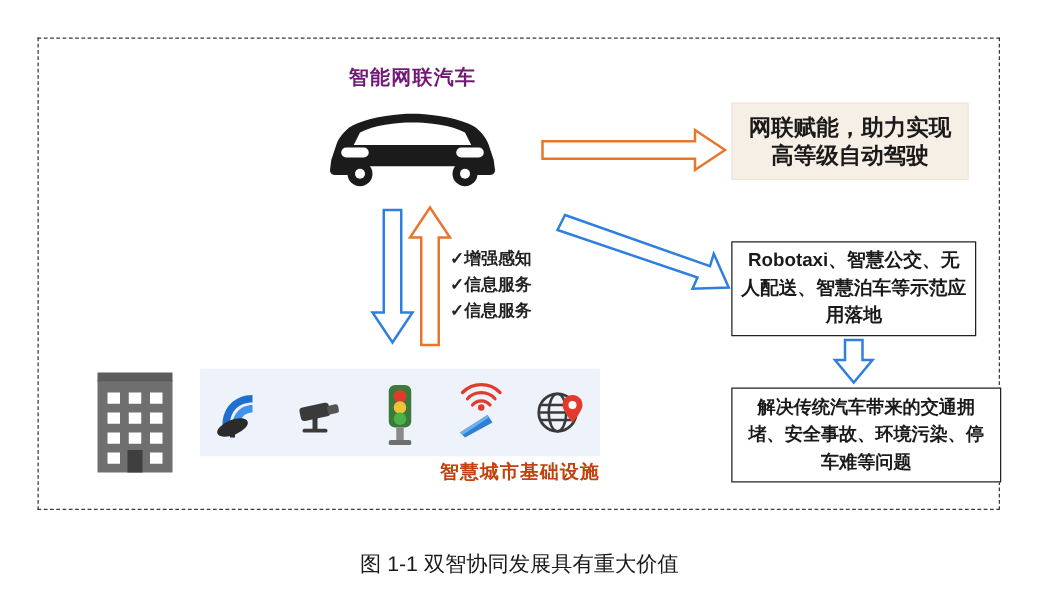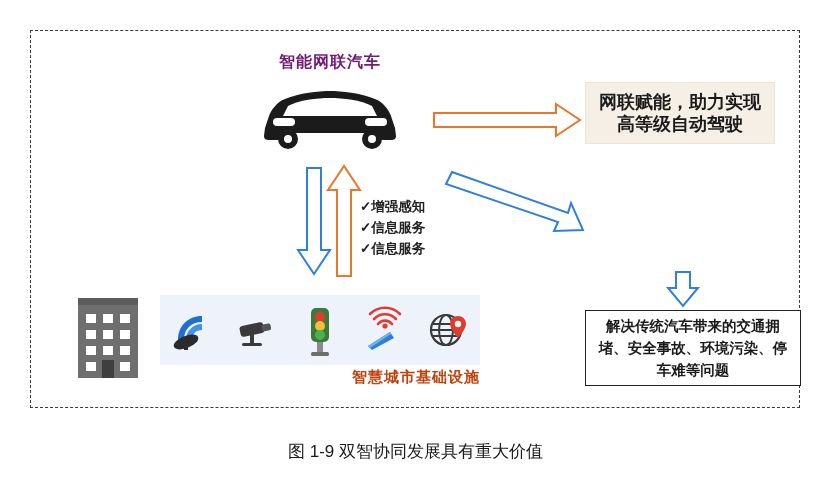--- a/index.html
+++ b/index.html
@@ -293,17 +293,18 @@
         <path d="M6 16 H34 M6 28 H34 M5 22 H35" stroke="#3a3a3a" stroke-width="2" fill="none"></path>
         <path d="M32 8 C36.5 8 40 11.5 40 16 C40 21 32 30 32 30 C32 30 24 21 24 16 C24 11.5 27.5 8 32 8 Z" fill="#e23b2e"></path>
         <circle cx="32" cy="16" r="3.2" fill="#ffffff"></circle>
       </svg>
     </div>
 
   </div>
   <div class="infra-title">智慧城市基础设施</div>
 
   <div class="box box-1">网联赋能，助力实现高等级自动驾驶</div>
+  <div class="box box-2">Robotaxi、智慧公交、无人配送、智慧泊车等示范应用落地</div>
   <div class="box box-3">解决传统汽车带来的交通拥堵、安全事故、环境污染、停车难等问题</div>
 
-  <div class="caption">图 1-9 双智协同发展具有重大价值</div>
+  <div class="caption">图 1-1 双智协同发展具有重大价值</div>
 
 </div>
 
 </body></html>

